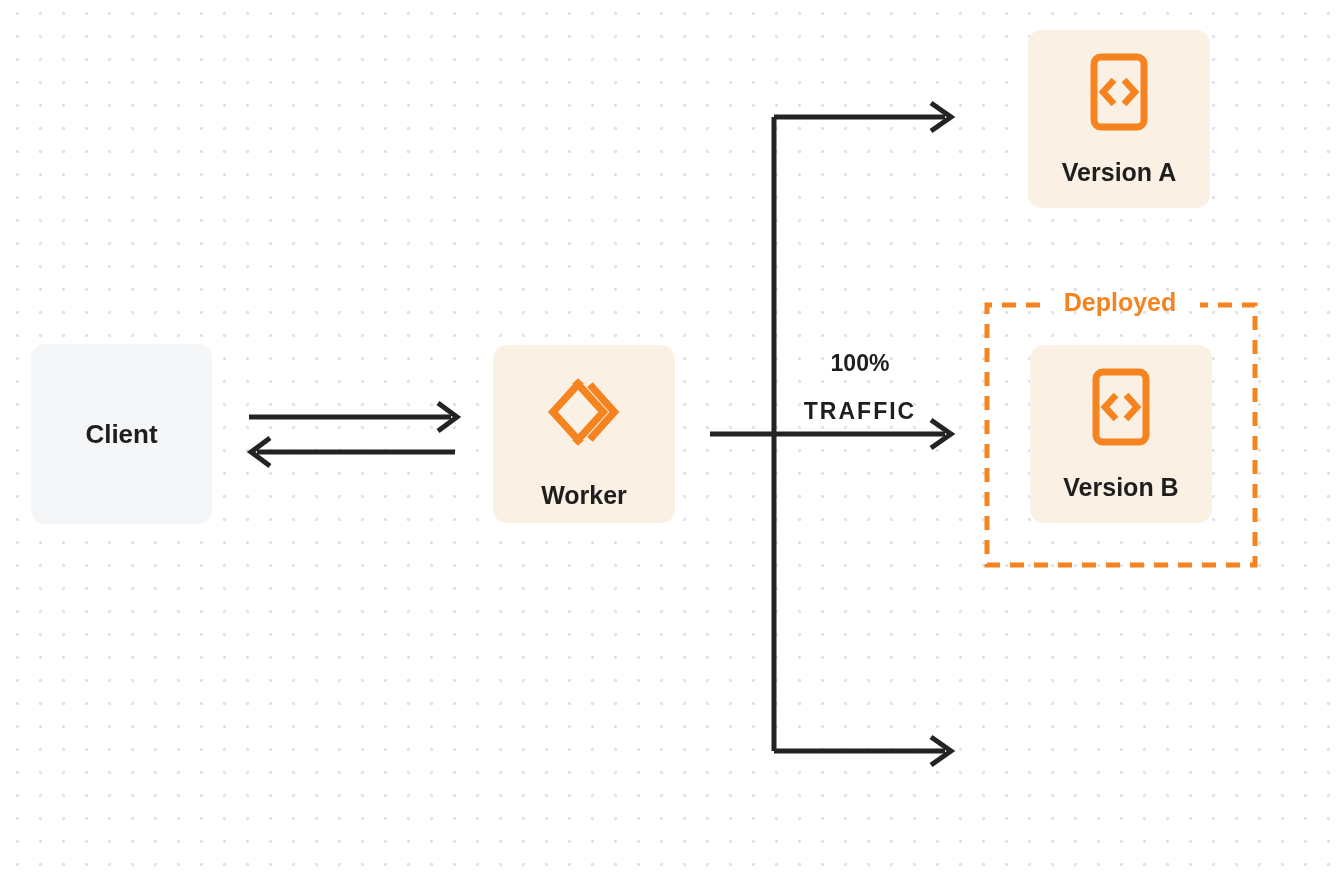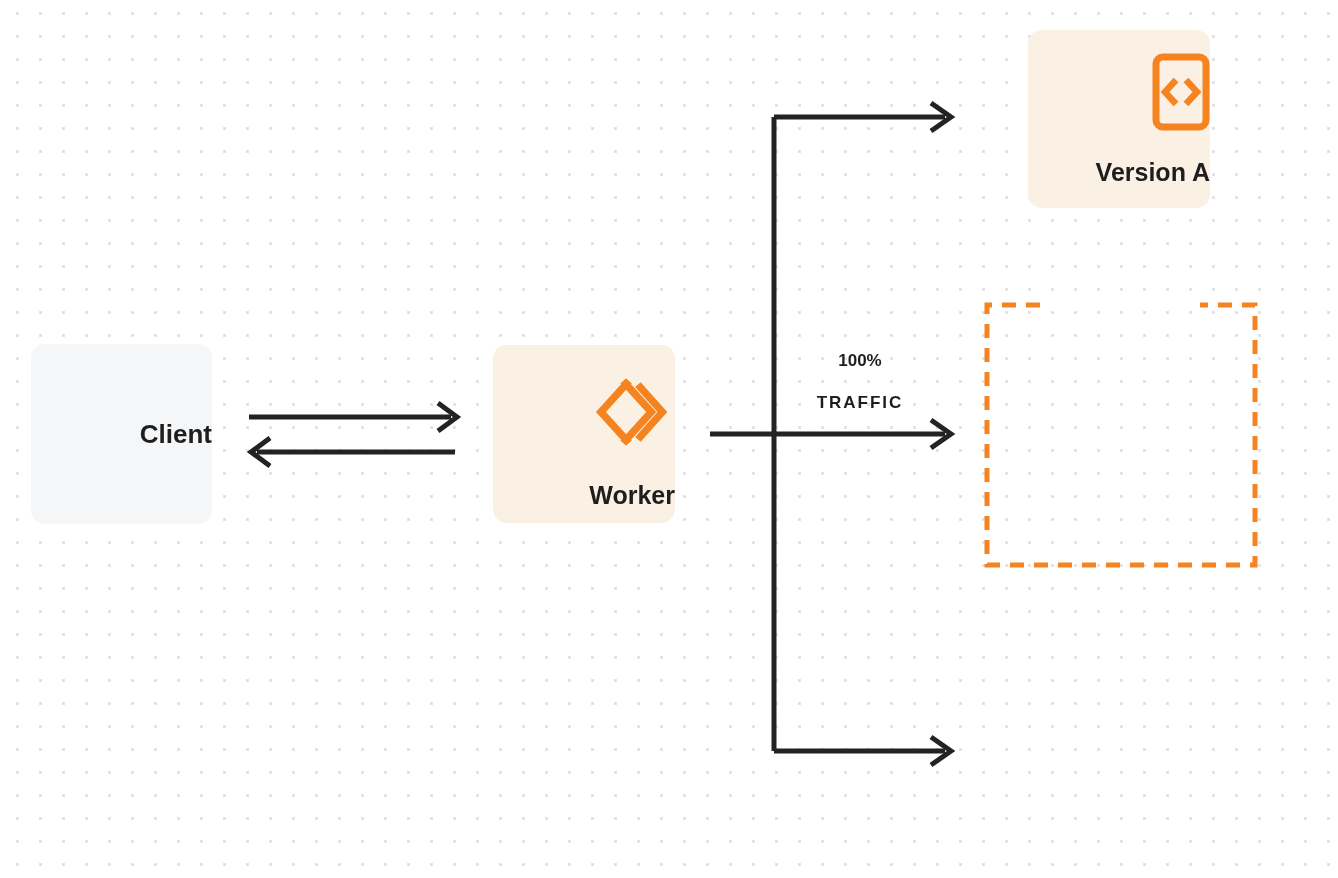--- a/index.html
+++ b/index.html
@@ -19,21 +19,21 @@
   .overlay {
     position: absolute; left: 0; top: 0;
     width: 1338px; height: 878px;
     pointer-events: none;
   }
   .node {
     position: absolute;
     border-radius: 14px;
     display: flex;
     flex-direction: column;
-    align-items: flex-end;
+    align-items: center;
     box-sizing: border-box;
     color: #1e1e1e;
   }
   .node .label {
     font-weight: bold;
     font-size: 25px;
     color: #1e1e1e;
     white-space: nowrap;
   }
   .client {
@@ -58,21 +58,21 @@
   .version .label { margin-top: 27px; }
   .version-a { left: 1028px; top: 30px; }
   .version-b { left: 1030px; top: 345px; }
   .version-c { left: 1028px; top: 662px; }
   .traffic-label {
     position: absolute;
     left: 790px; top: 352px; width: 140px;
     text-align: center;
     color: #1e1e1e;
     font-weight: bold;
-    font-size: 17px;
+    font-size: 23px;
     line-height: 1;
   }
   .traffic-label .line2 {
     display: block;
     margin-top: 25px;
     letter-spacing: 2px;
   }
   .deployed-label {
     position: absolute;
     left: 985px; top: 288px; width: 270px;
@@ -136,27 +136,40 @@
       </g>
     </svg>
     <span class="label">Worker</span>
   </div>
 
   <div class="traffic-label">
     <span class="line1">100%</span>
     <span class="line2">TRAFFIC</span>
   </div>
 
+  <div class="deployed-label">
+    <span>Deployed</span>
+  </div>
 
   <div class="node version version-a">
     <svg width="58" height="78" viewBox="0 0 58 78">
       <g stroke="#F5831F" fill="none" stroke-linejoin="miter">
         <rect x="4" y="4" width="50" height="70" rx="7" stroke-width="7"></rect>
         <path d="M24 27 L13 39 L24 51" stroke-width="6.5"></path>
         <path d="M34 27 L45 39 L34 51" stroke-width="6.5"></path>
       </g>
     </svg>
     <span class="label">Version A</span>
   </div>
 
+  <div class="node version version-b">
+    <svg width="58" height="78" viewBox="0 0 58 78">
+      <g stroke="#F5831F" fill="none" stroke-linejoin="miter">
+        <rect x="4" y="4" width="50" height="70" rx="7" stroke-width="7"></rect>
+        <path d="M24 27 L13 39 L24 51" stroke-width="6.5"></path>
+        <path d="M34 27 L45 39 L34 51" stroke-width="6.5"></path>
+      </g>
+    </svg>
+    <span class="label">Version B</span>
+  </div>
 
 
 </div>
 
 </body></html>

